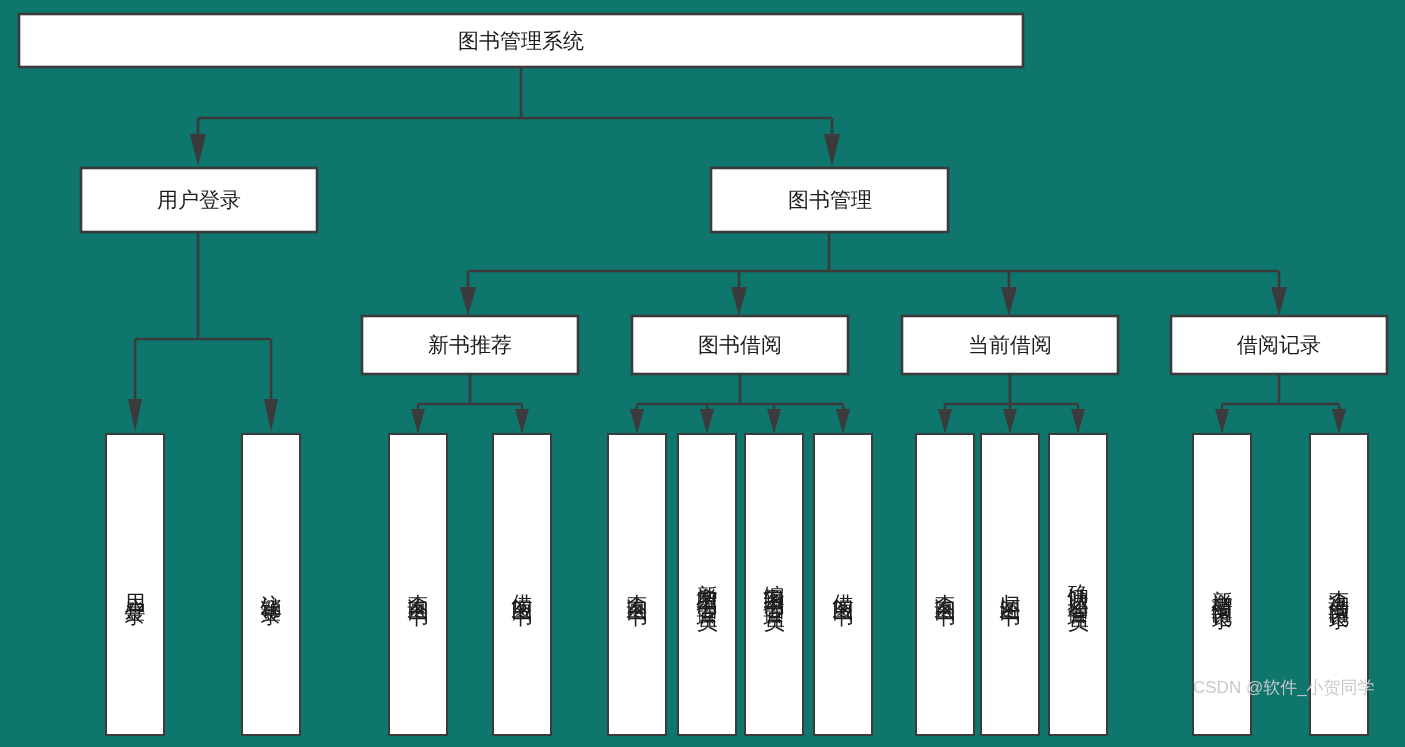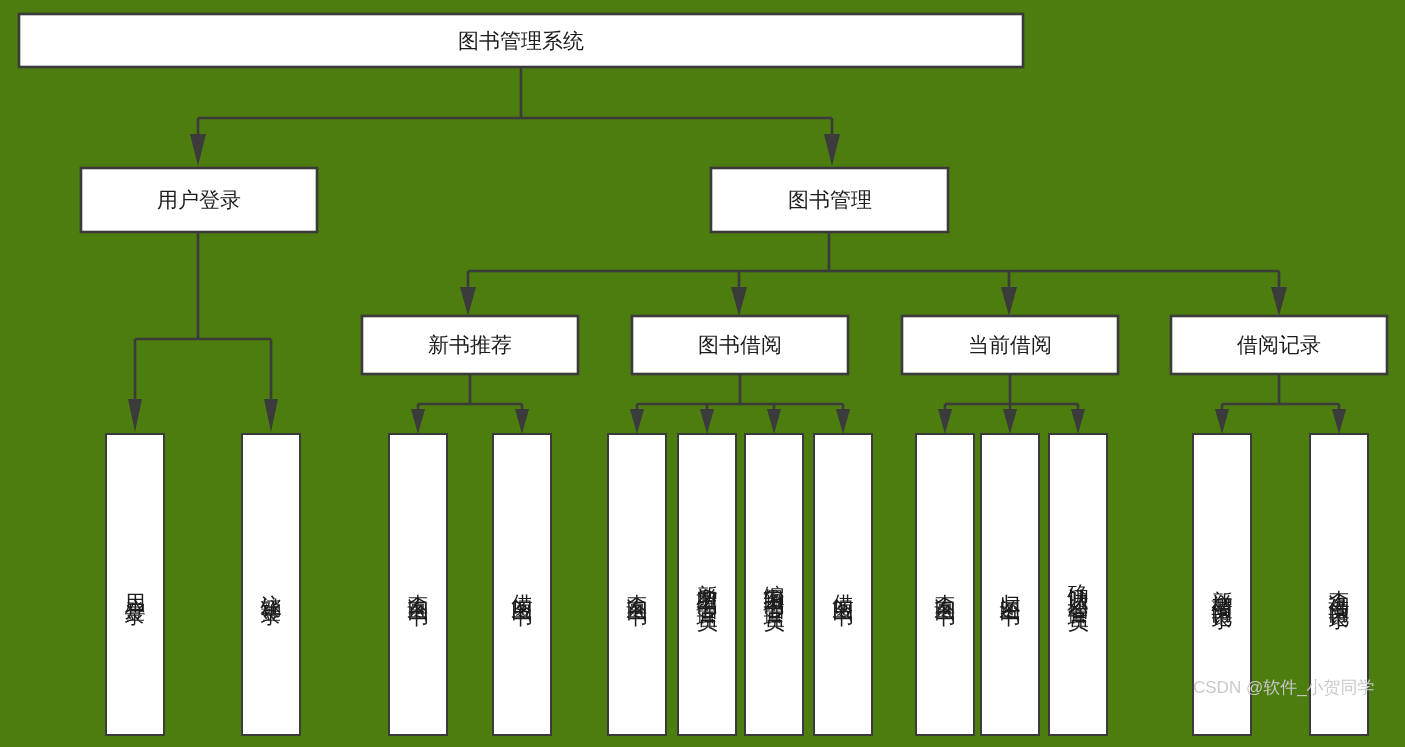--- a/index.html
+++ b/index.html
@@ -8,21 +8,21 @@
     padding: 0;
     background: #ffffff;
   }
   body {
     font-family: "Liberation Sans", "DejaVu Sans", sans-serif;
   }
   #diagram-root {
     position: relative;
     width: 1405px;
     height: 747px;
-    background: #4d7c0f;
+    background: #0f766e;
     overflow: hidden;
   }
   svg.diagram-canvas {
     position: absolute;
     left: 0;
     top: 0;
     width: 1405px;
     height: 747px;
   }
   .node-rect {

